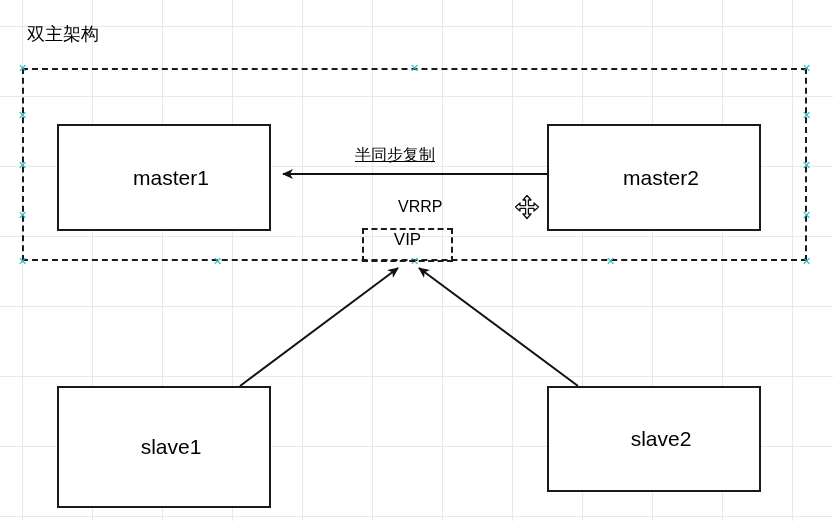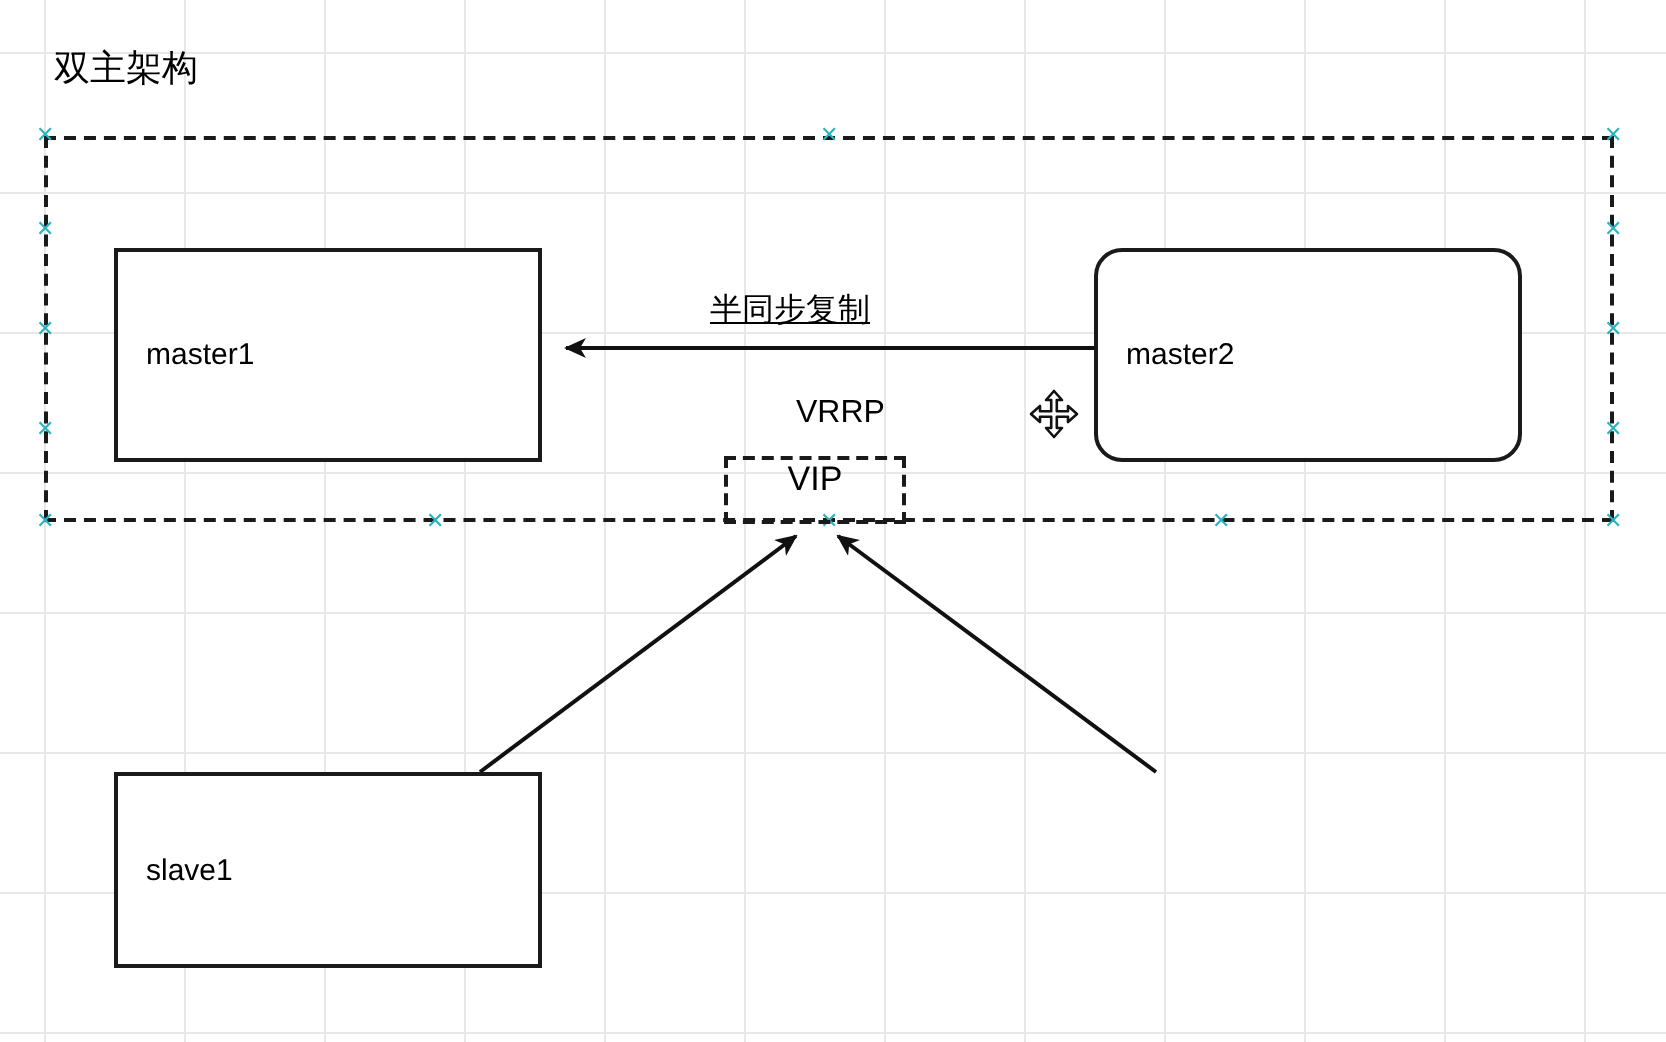--- a/index.html
+++ b/index.html
@@ -37,28 +37,28 @@
     line-height: 1.3;
     white-space: nowrap;
   }
   .node-box {
     position: absolute;
     background: #ffffff;
     border: 2px solid #1a1a1a;
     box-sizing: border-box;
     display: flex;
     align-items: center;
-    justify-content: flex-start;
-    font-size: 15px;
+    justify-content: center;
+    font-size: 21px;
     color: #000000;
     padding-left: 14px;
   }
   #node-master1 { left: 57px;  top: 124px; width: 214px; height: 107px; }
-  #node-master2 { left: 547px; top: 124px; width: 214px; height: 107px; border-radius: 14px; }
-  #node-slave1  { left: 57px;  top: 386px; width: 214px; height: 98px; }
+  #node-master2 { left: 547px; top: 124px; width: 214px; height: 107px; }
+  #node-slave1  { left: 57px;  top: 386px; width: 214px; height: 122px; }
   #node-slave2  { left: 547px; top: 386px; width: 214px; height: 106px; }
 
   #node-vip {
     position: absolute;
     left: 362px;
     top: 228px;
     width: 91px;
     height: 34px;
     background: transparent;
     border: 2px dashed #1a1a1a;
@@ -166,20 +166,23 @@
   </div>
 
   <div id="node-vip">
     <span>VIP</span>
   </div>
 
   <div class="node-box" id="node-slave1">
     <span>slave1</span>
   </div>
 
+  <div class="node-box" id="node-slave2">
+    <span>slave2</span>
+  </div>
 
   <div class="edge-label" id="label-semisync">半同步复制</div>
 
   <div class="edge-label" id="label-vrrp">VRRP</div>
 
   <svg id="move-cursor" viewBox="0 0 26 26">
     <path d="M13 1.5 L17 6 L14.4 6 L14.4 11.6 L20 11.6 L20 9 L24.5 13 L20 17 L20 14.4
              L14.4 14.4 L14.4 20 L17 20 L13 24.5 L9 20 L11.6 20 L11.6 14.4 L6 14.4
              L6 17 L1.5 13 L6 9 L6 11.6 L11.6 11.6 L11.6 6 L9 6 Z" fill="#ffffff" stroke="#111111" stroke-width="1.3" stroke-linejoin="round"></path>
   </svg>

